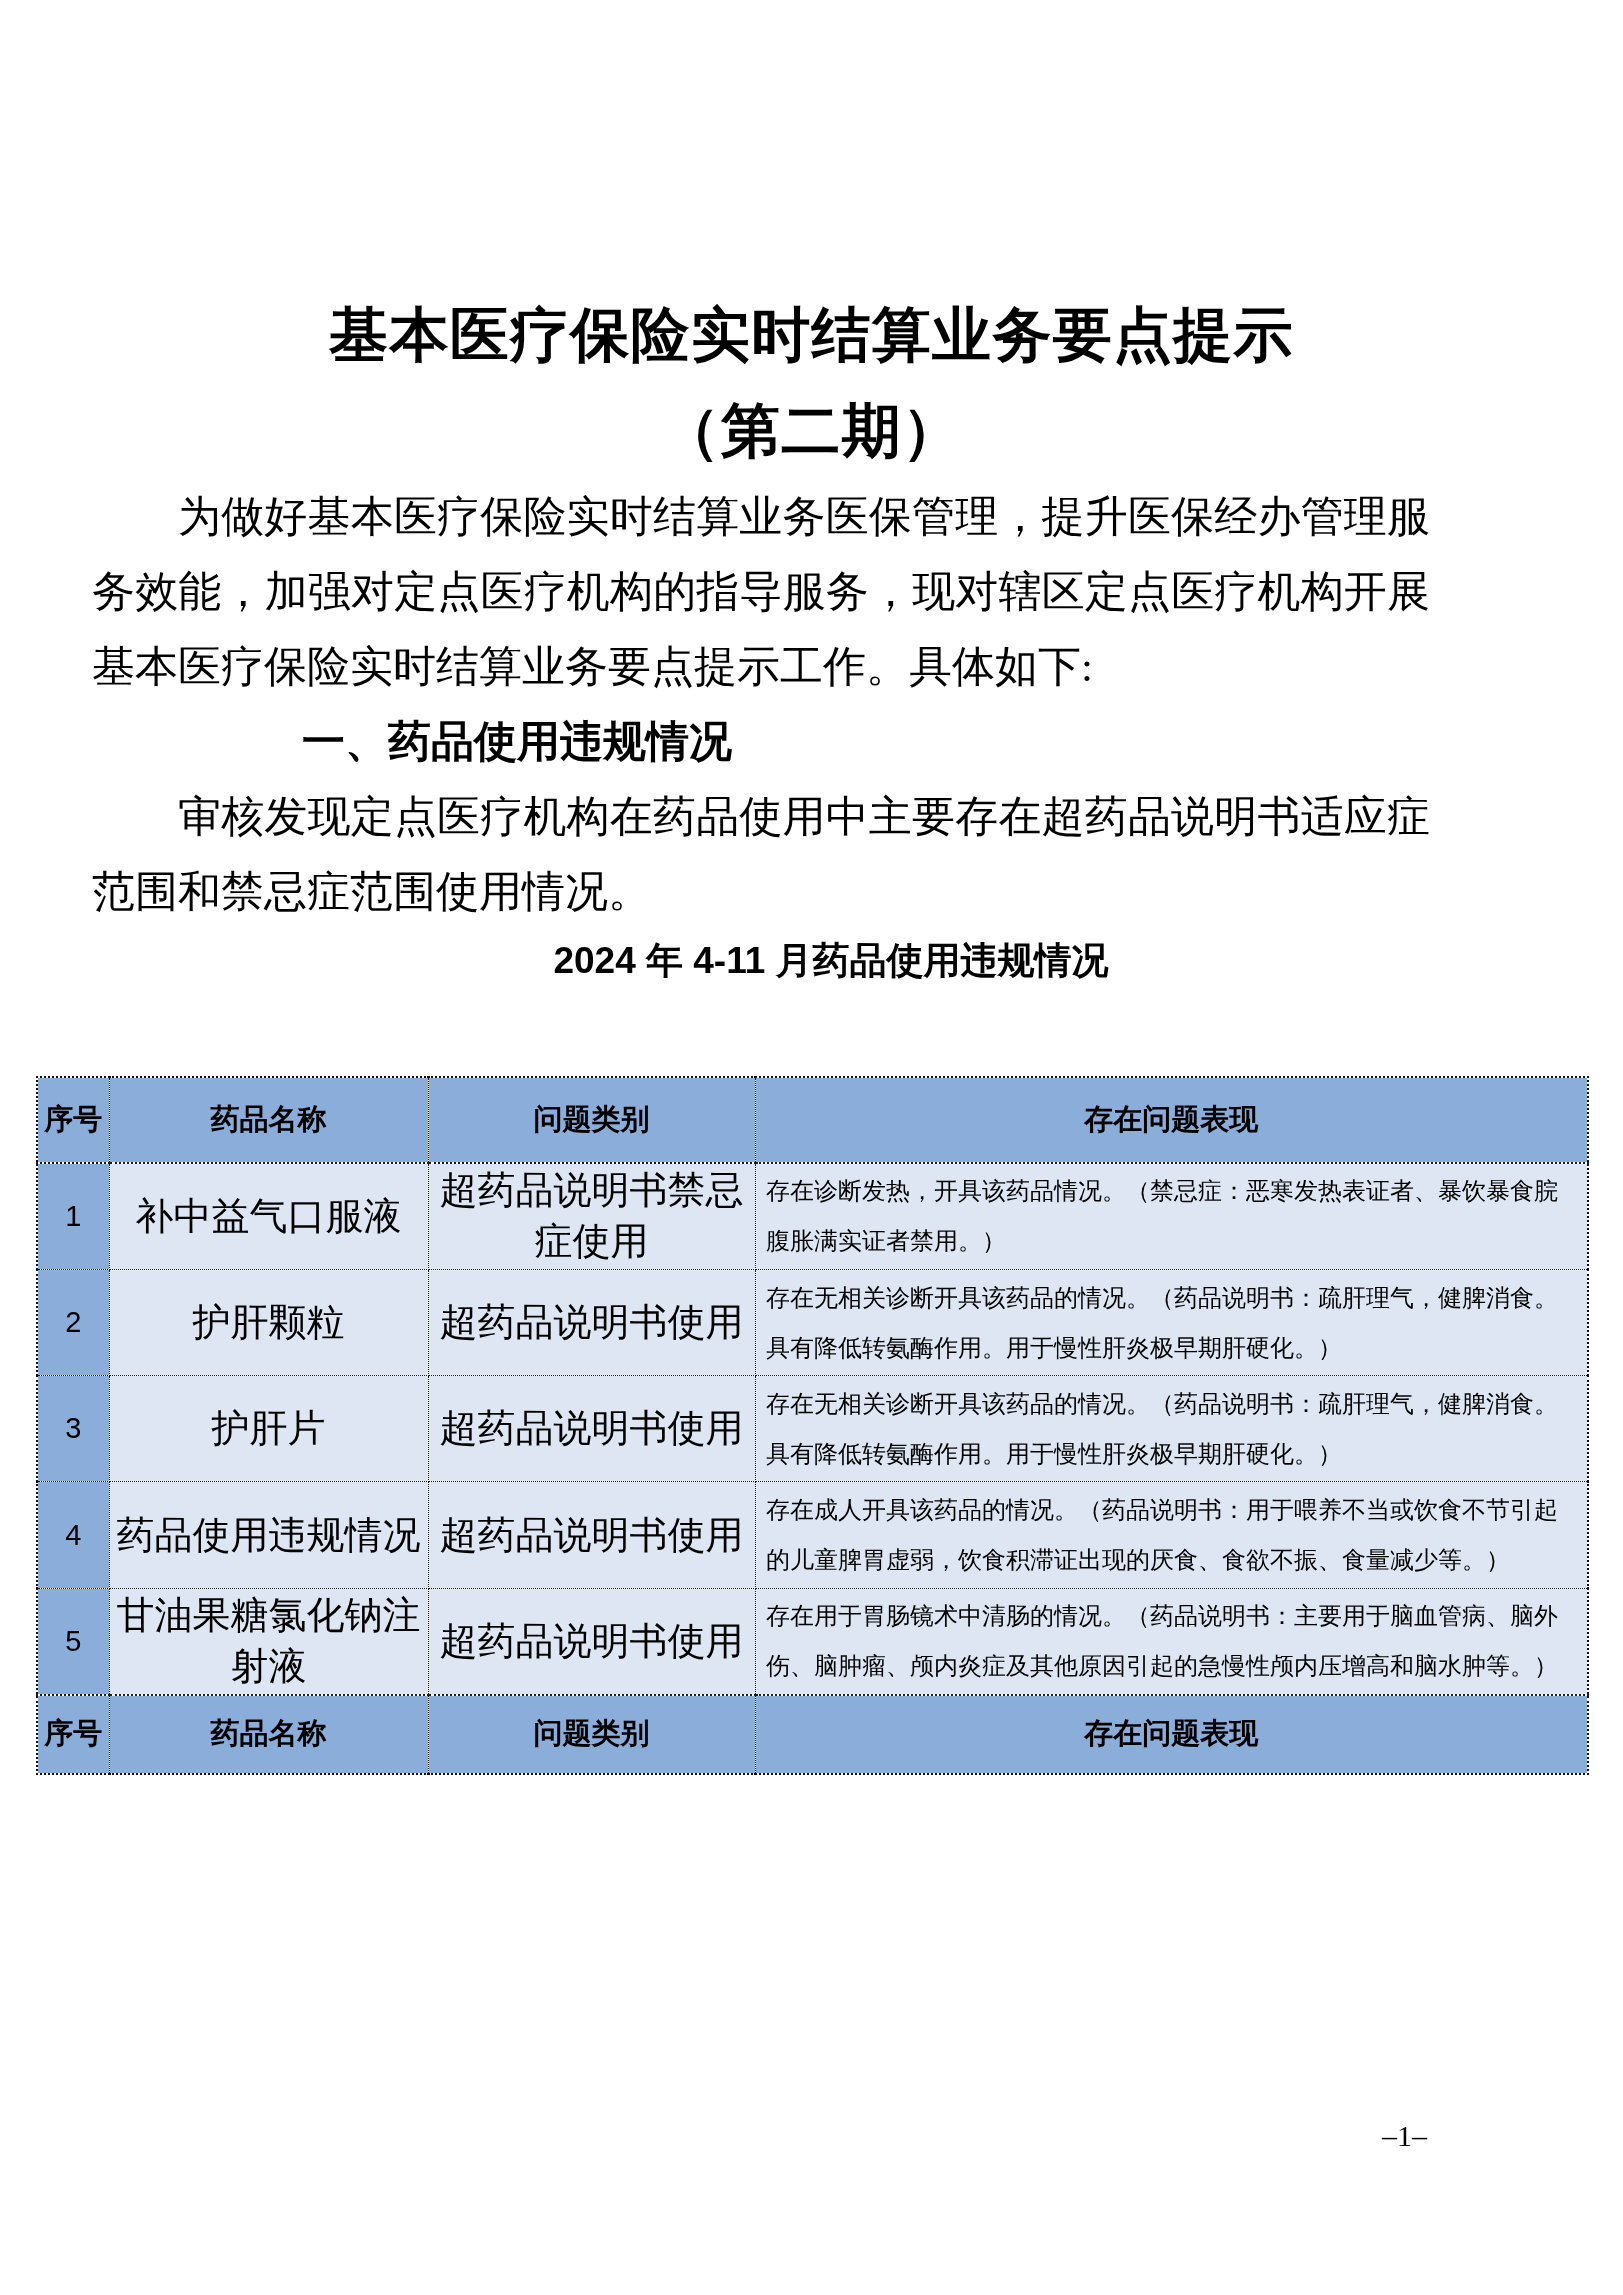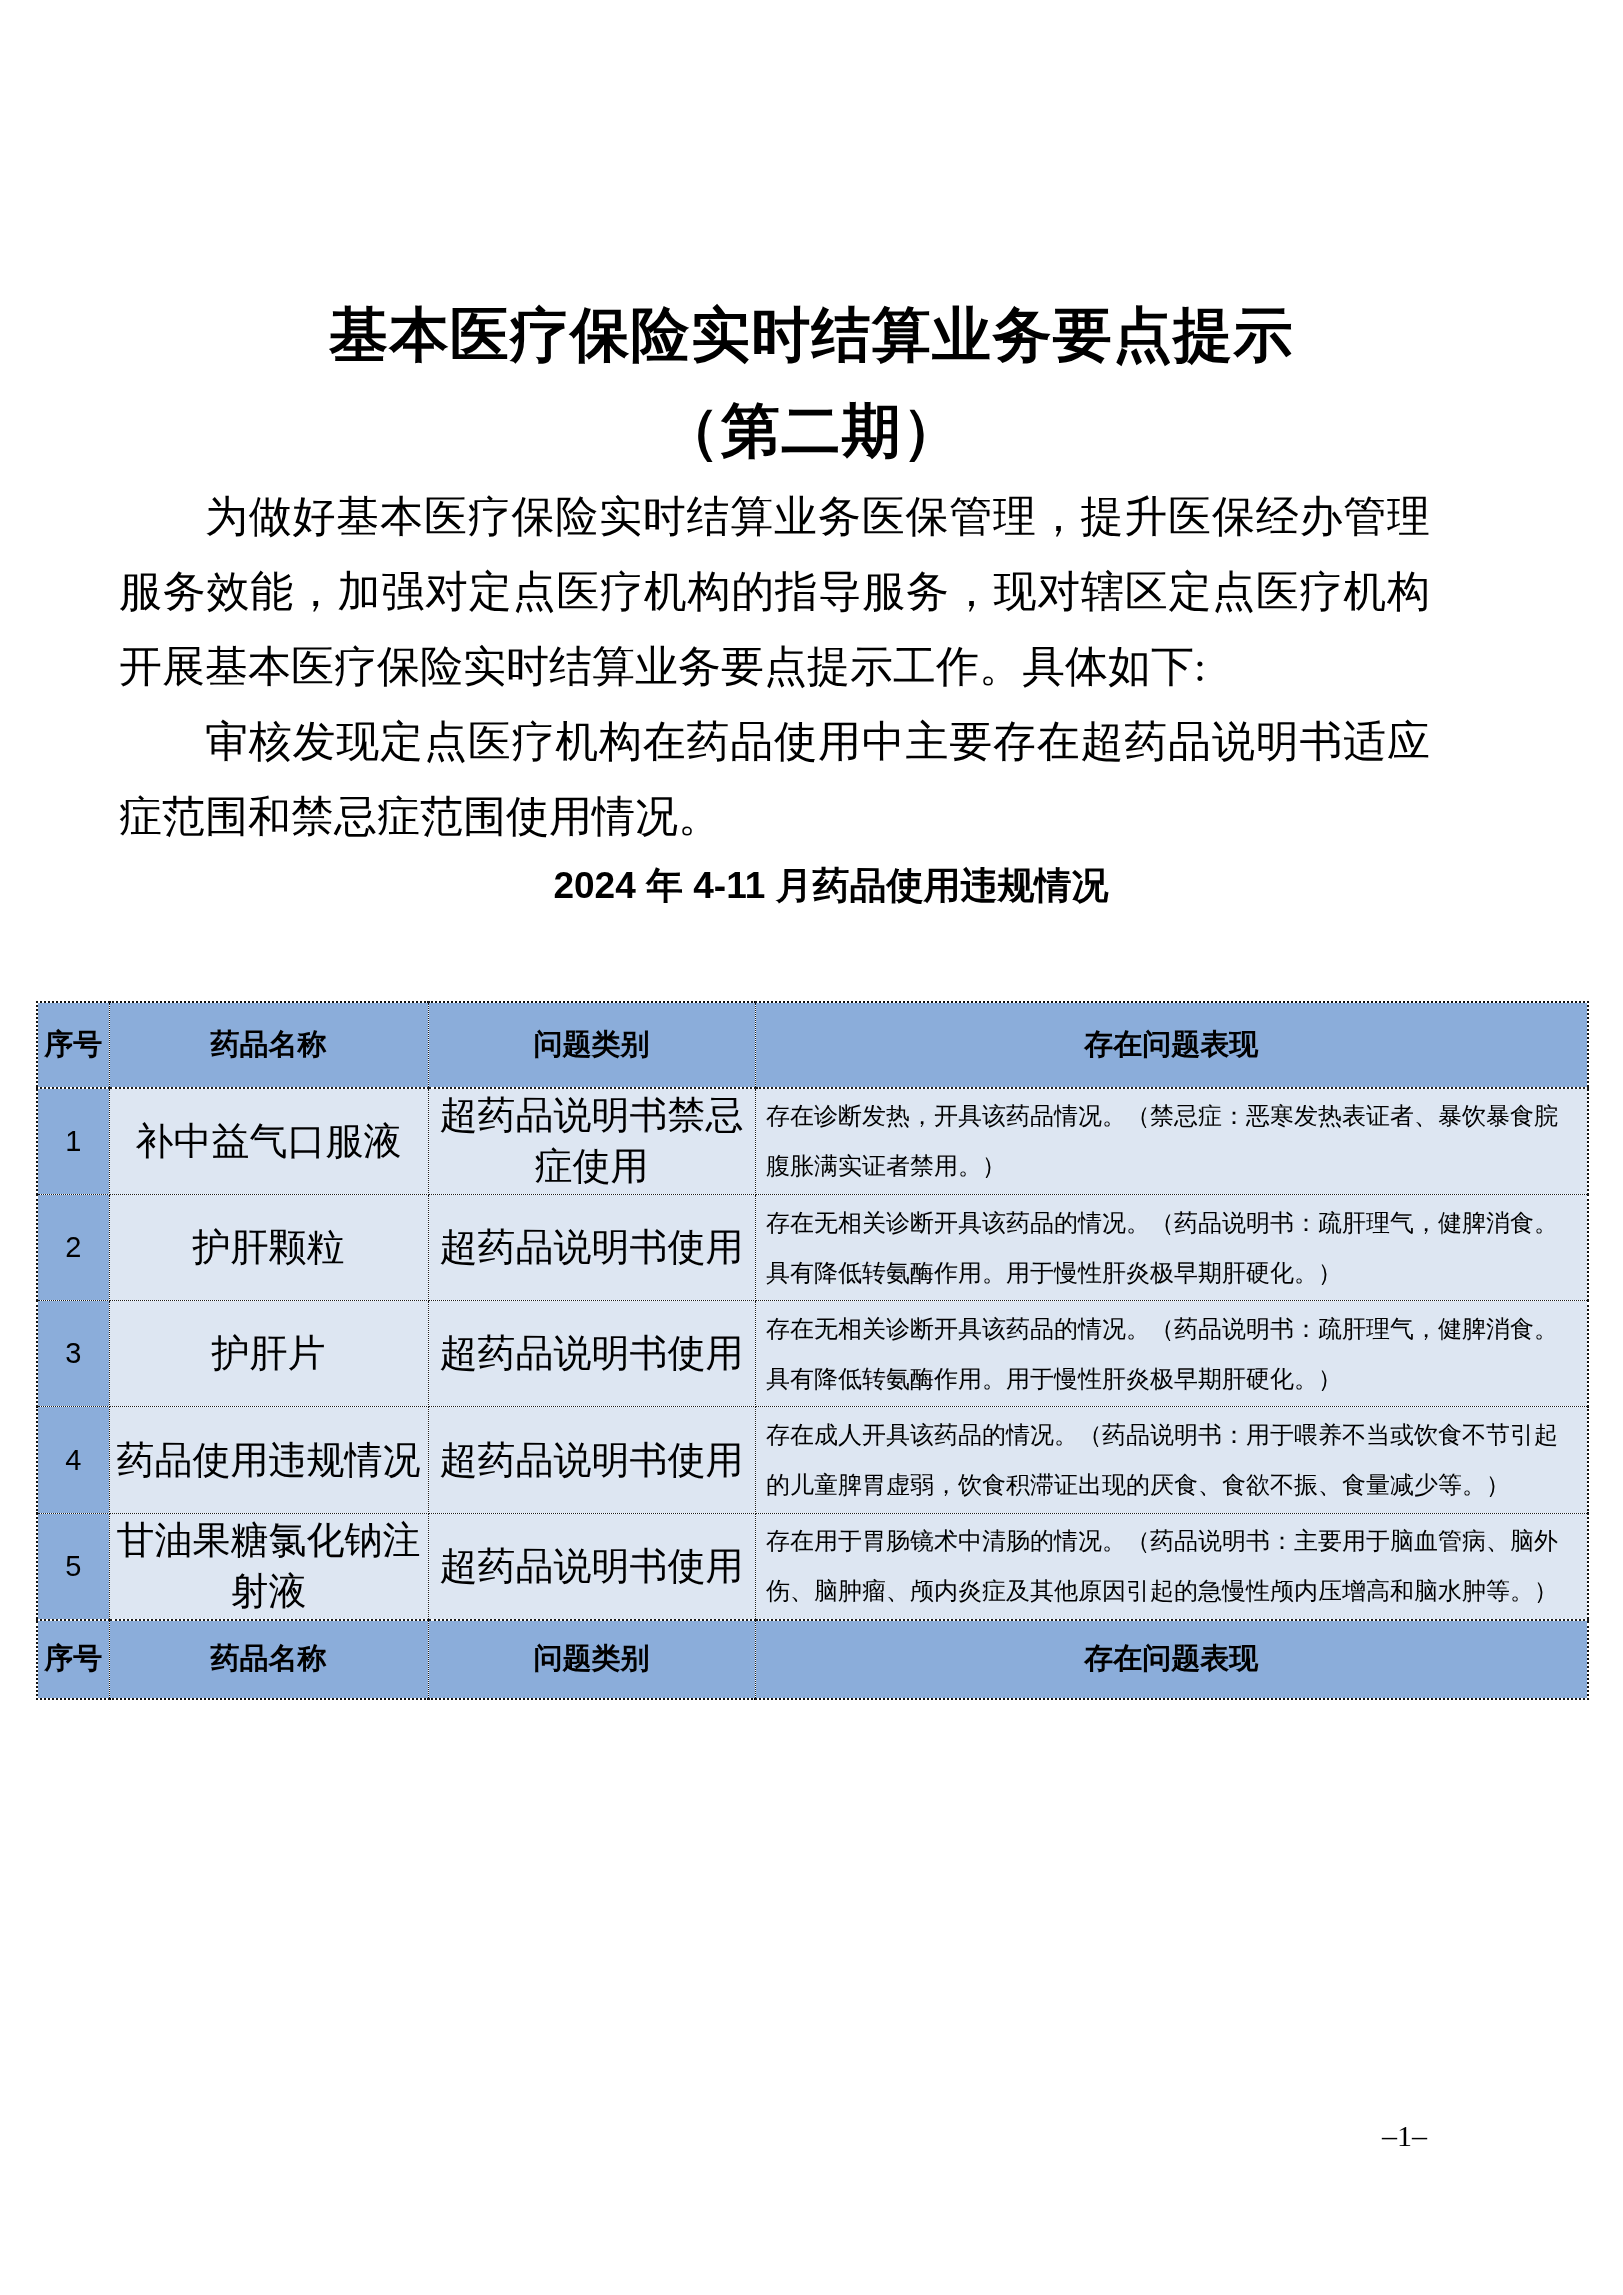--- a/index.html
+++ b/index.html
@@ -19,21 +19,21 @@
     font-size: 59px;
     line-height: 96px;
     letter-spacing: 1.3px;
   }
   .salutation {
     margin: 9.2px 193px 0 216px;
     font-size: 43px;
     line-height: 75px;
   }
   .para {
-    margin: 0 193px 0 119px;
+    margin: 0 193px 0 92px;
     font-size: 43px;
     line-height: 75px;
     text-align: justify;
     text-indent: 86px;
   }
   .section-heading {
     margin: 0 193px 0 216px;
     font-family: "Liberation Sans", sans-serif;
     font-weight: 700;
     font-size: 43px;
@@ -110,20 +110,21 @@
 <div class="page" style="--header-blue: #8badda; --cell-blue: #dde6f2; --text-color: #000000; --page-bg: #ffffff;">
 
   <div class="doc-title">
     <div>基本医疗保险实时结算业务要点提示</div>
     <div>（第二期）</div>
   </div>
 
 
   <div class="para">为做好基本医疗保险实时结算业务医保管理，提升医保经办管理服务效能，加强对定点医疗机构的指导服务，现对辖区定点医疗机构开展基本医疗保险实时结算业务要点提示工作。具体如下:</div>
 
+  <div class="section-heading">一、药品使用违规情况</div>
 
   <div class="para">审核发现定点医疗机构在药品使用中主要存在超药品说明书适应症范围和禁忌症范围使用情况。</div>
 
   <div class="table-caption">2024 年 4-11 月药品使用违规情况</div>
 
   <table class="violations">
     <colgroup>
       <col style="width:72px">
       <col style="width:319px">
       <col style="width:327px">

